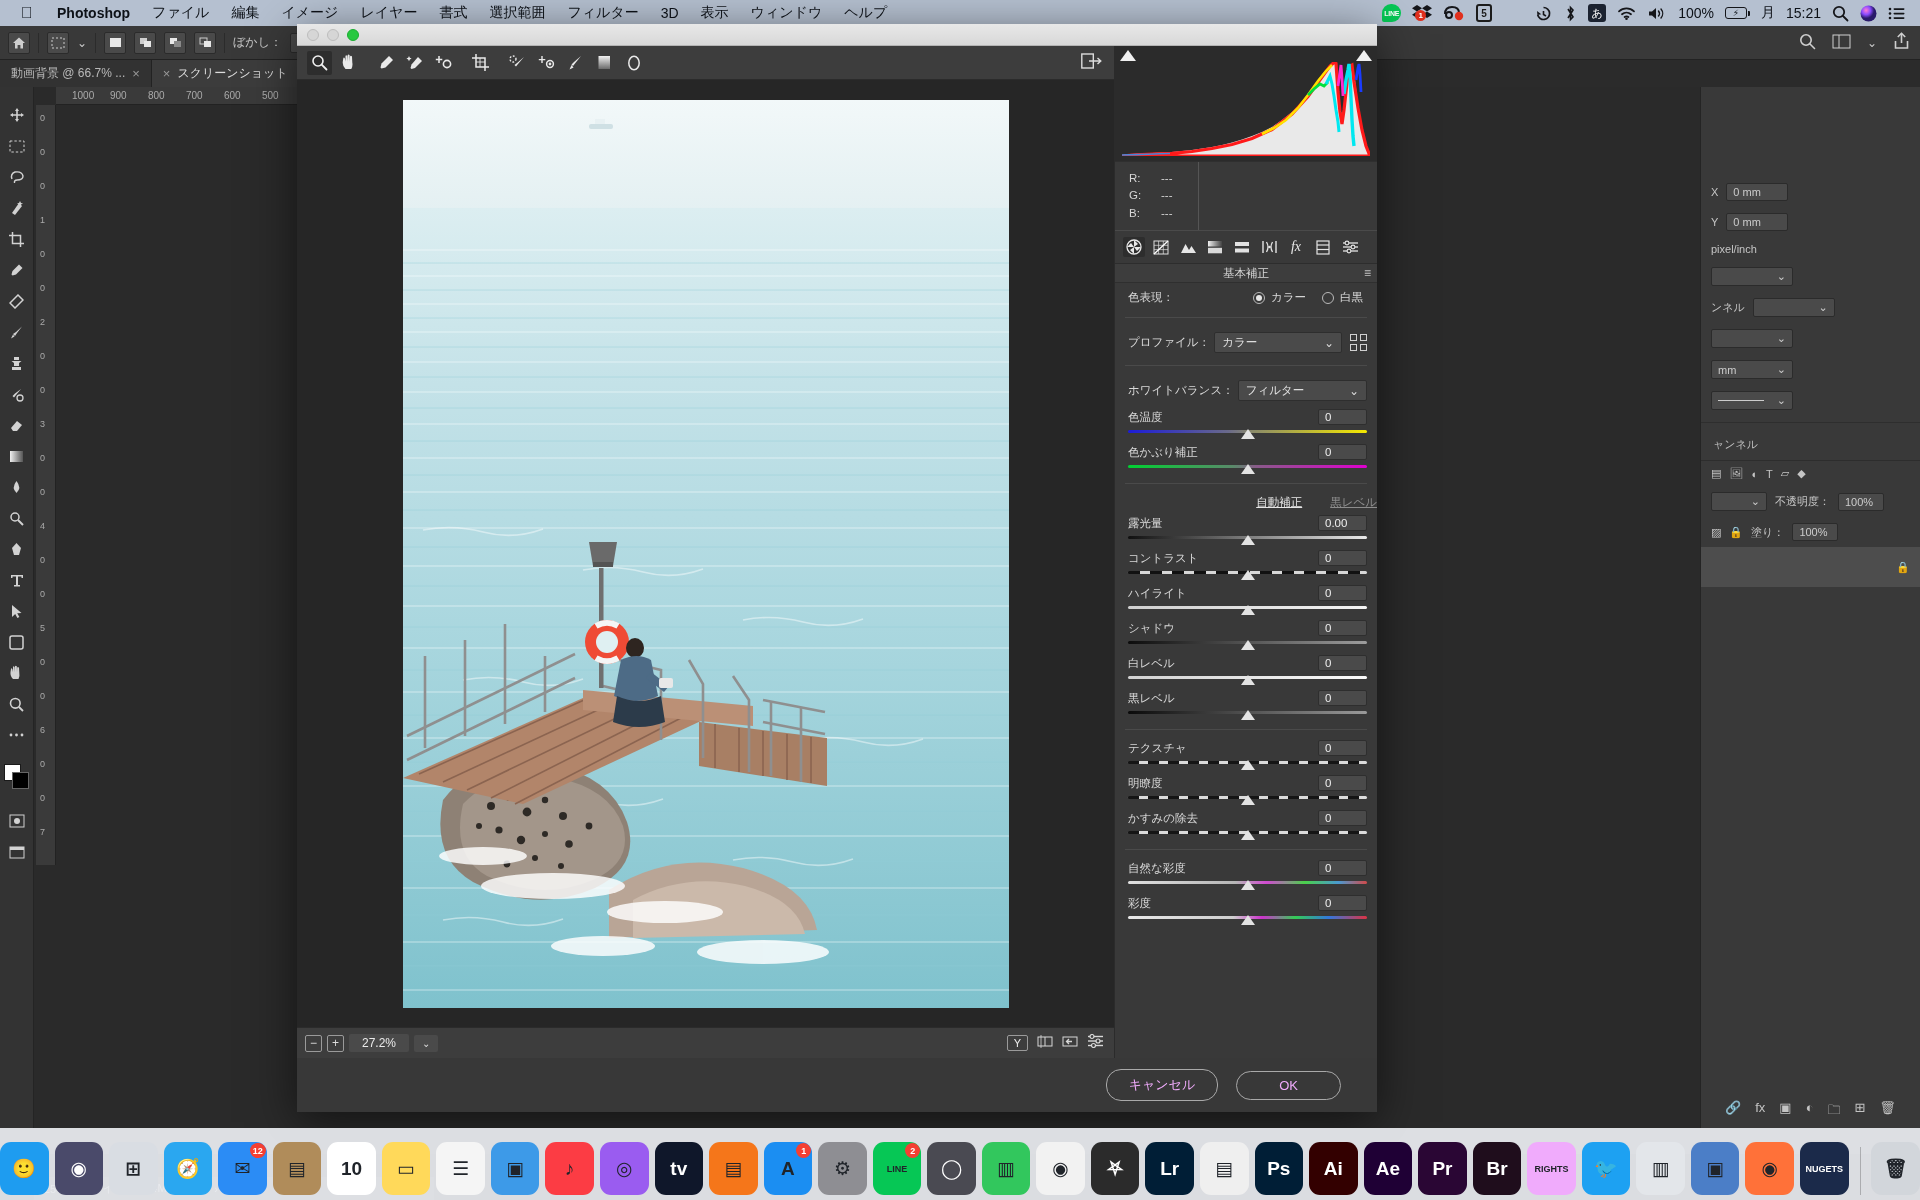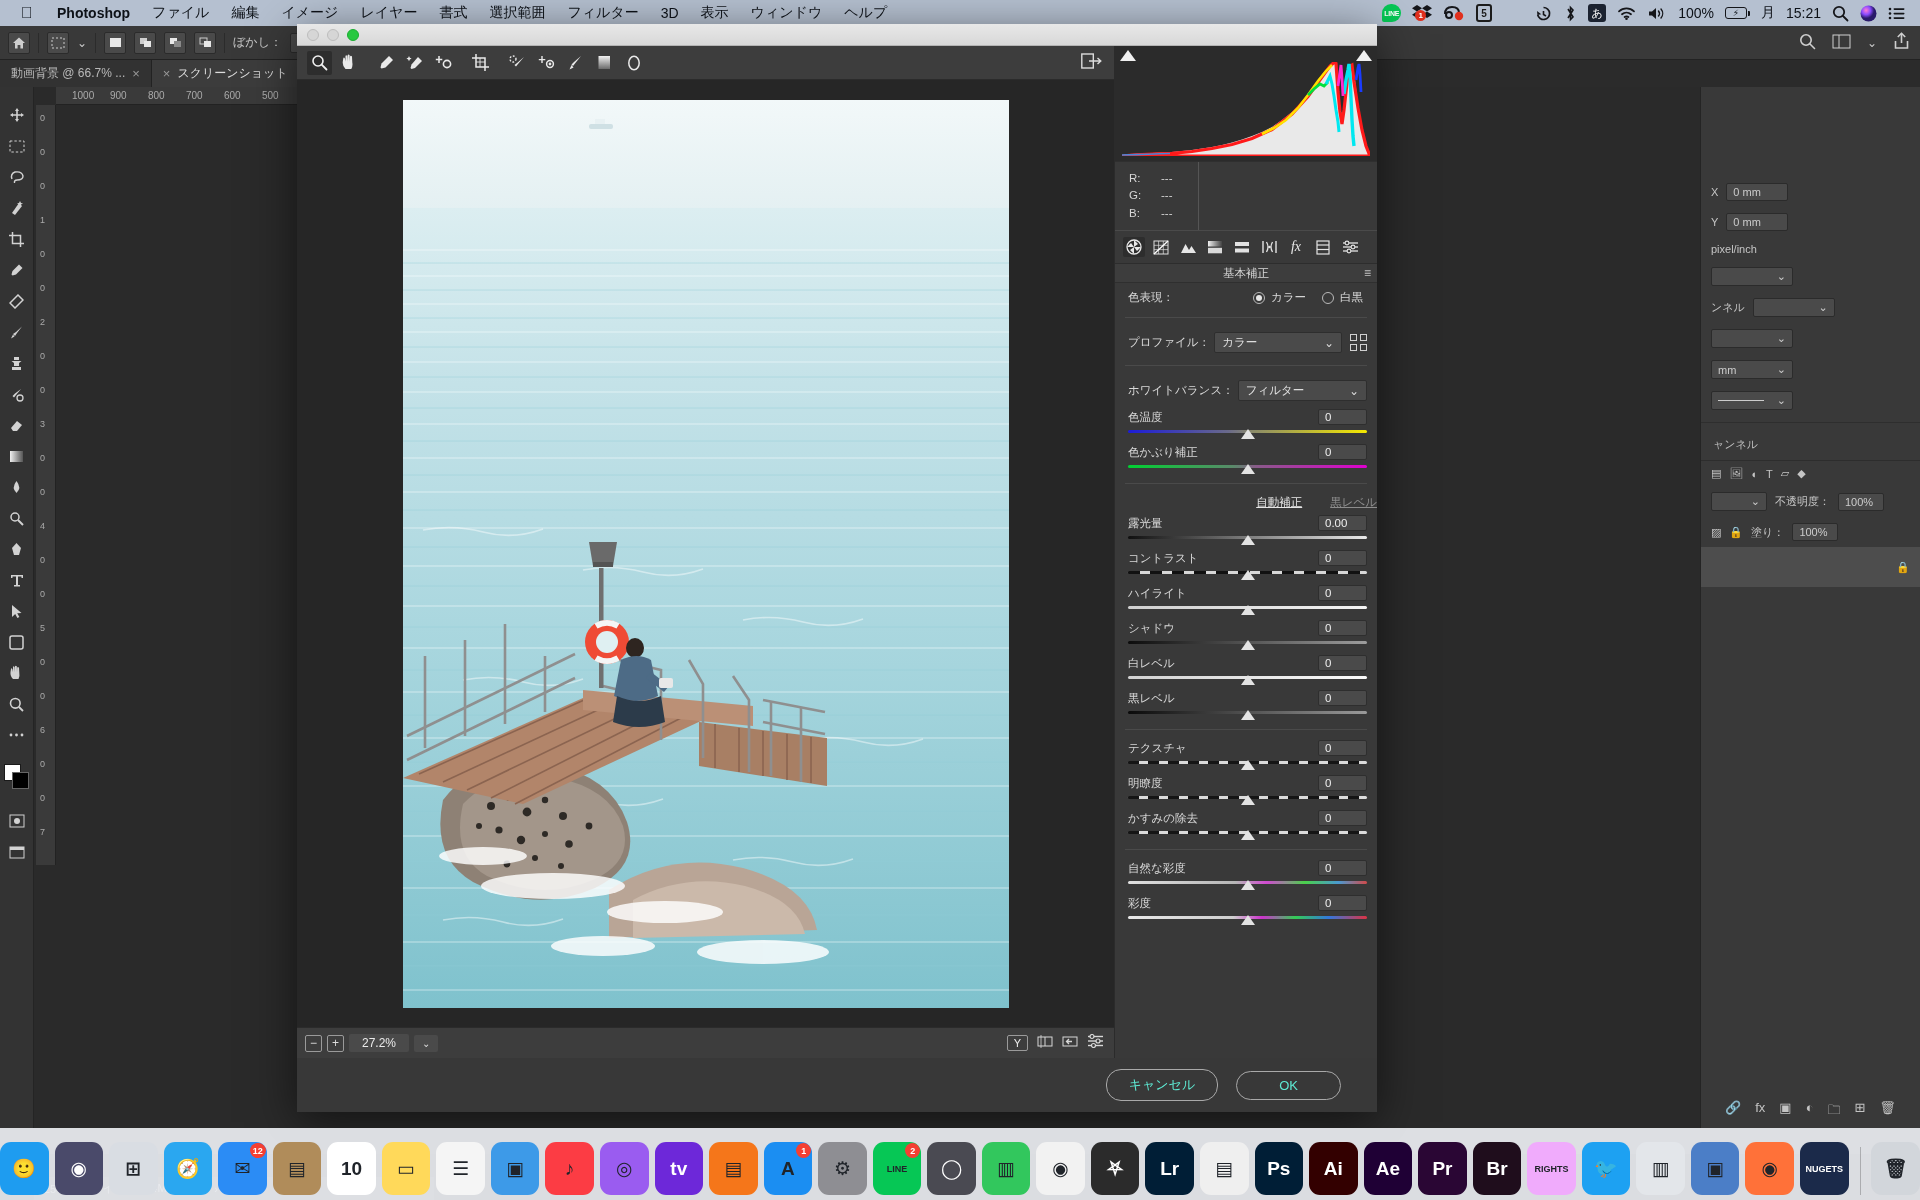--- a/index.html
+++ b/index.html
@@ -212,21 +212,21 @@
   .sl-val { background: #4a4a4a; border: 1px solid #2e2e2e; color: #eee;
     font-size: 11.5px; padding: 1px 0 1px 6px; width: 49px; border-radius: 2px; }
   .track-wrap { position: relative; height: 13px; margin-top: 1px; }
   .track { position: absolute; top: 2px; left: 0; right: 0; height: 3px; border-radius: 2px; }
   .knob { position: absolute; top: 1px; width: 0; height: 0;
     border-left: 7px solid transparent; border-right: 7px solid transparent;
     border-bottom: 10px solid #e3e3e3; transform: translateX(-7px); }
 
   .cr-foot { height: 54px; background: #383838; display: flex; align-items: center;
     justify-content: flex-end; gap: 18px; padding-right: 36px; flex: none; }
-  .pillbtn { border: 1px solid #a9a9a9; border-radius: 15px; color: #5eead4;
+  .pillbtn { border: 1px solid #a9a9a9; border-radius: 15px; color: #f0abfc;
     font-size: 13px; padding: 6px 22px; background: transparent; }
   .pillbtn.ok { padding: 6px 42px; }
 
   
   .dock { position: absolute; left: 0; bottom: 0; width: 1920px; height: 72px;
     background: rgba(236,238,242,0.92); display: flex; align-items: flex-end;
     justify-content: center; gap: 6px; padding-bottom: 5px; }
   .dock .it { width: 53px; height: 53px; border-radius: 11px; display: flex;
     align-items: center; justify-content: center; font-size: 19px; font-weight: bold;
     color: #fff; position: relative; overflow: hidden; }
@@ -1304,21 +1304,21 @@
       </div>
       <div class="it" style="background: rgb(61, 154, 232);">
         <span style="color: rgb(32, 36, 42);">▣</span>
       </div>
       <div class="it" style="background: rgb(252, 60, 68);">
         <span style="color: rgb(32, 36, 42);">♪</span>
       </div>
       <div class="it" style="background: rgb(154, 92, 240);">
         <span style="color: rgb(32, 36, 42);">◎</span>
       </div>
-      <div class="it" style="background: #6d28d9;">
+      <div class="it" style="background: #0f172a;">
         <span style="color: rgb(255, 255, 255);">tv</span>
       </div>
       <div class="it" style="background: rgb(245, 118, 26);">
         <span style="color: rgb(32, 36, 42);">▤</span>
       </div>
       <div class="it" style="background: rgb(27, 142, 242);">
         <span style="color: rgb(32, 36, 42);">A</span>
         <span class="bdg">1</span>
       </div>
       <div class="it" style="background: rgb(142, 142, 147);">

